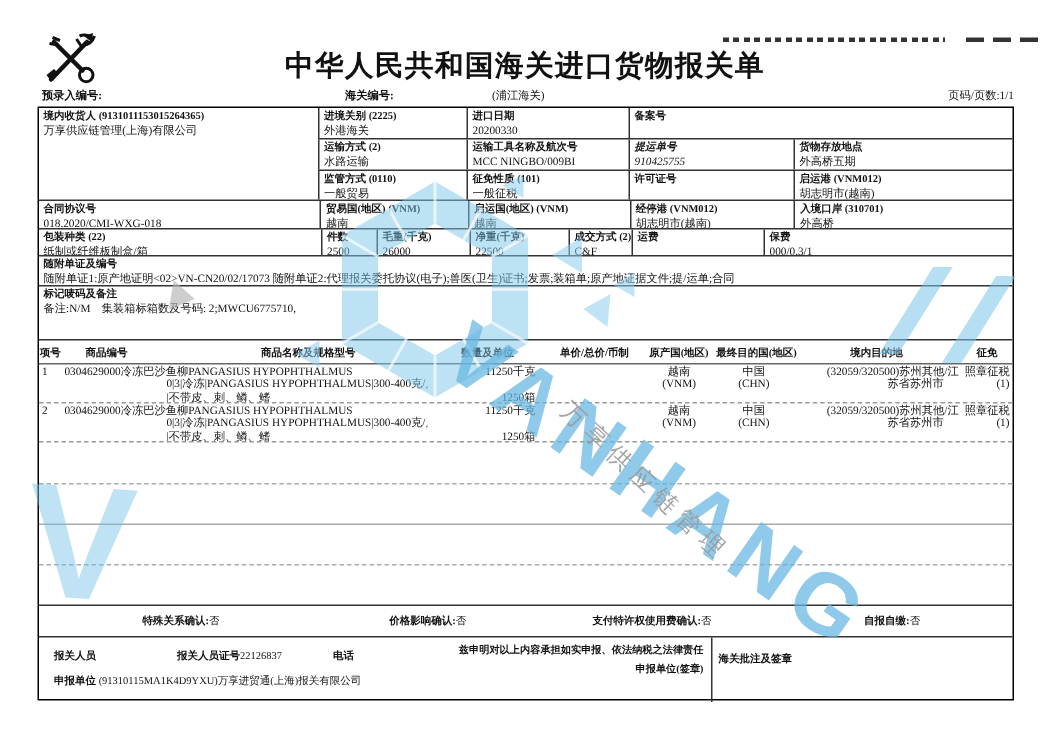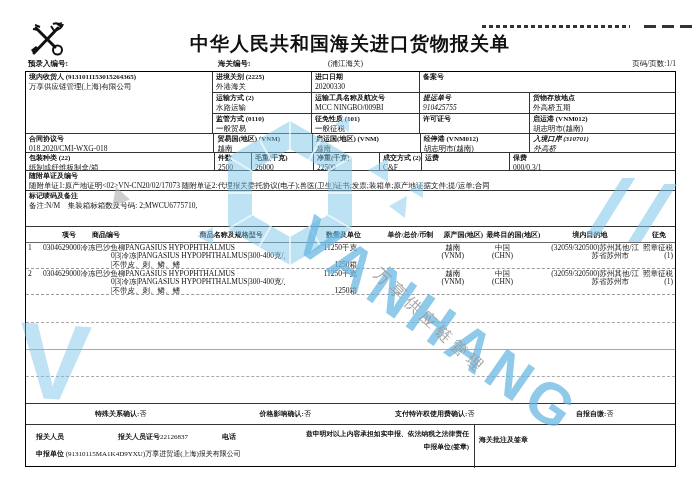--- a/index.html
+++ b/index.html
@@ -7,21 +7,21 @@
         font-family:"Liberation Serif","DejaVu Serif",serif;color:#111;padding-left:44px;}
   
   .emblem{position:absolute;left:27px;top:20px;}
   .dash1{position:absolute;left:482px;top:25px;width:148px;height:3px;
          background:repeating-linear-gradient(90deg,#333 0 4px,transparent 4px 7px);}
   .dash2{position:absolute;left:644px;top:25px;width:54px;height:3px;
          background:repeating-linear-gradient(90deg,#333 0 12px,transparent 12px 18px);}
   .title{position:absolute;left:0;top:31px;width:700px;text-align:center;
          font-size:19px;font-weight:bold;letter-spacing:1px;}
   .meta{position:absolute;top:59px;font-size:7.5px;font-weight:bold;}
-  .m1{left:28px;} .m2{left:218px;} .m3{left:328px;font-weight:normal;}
+  .m1{left:28px;} .m2{left:230px;} .m3{left:328px;font-weight:normal;}
   .m4{left:560px;width:116px;text-align:right;font-weight:normal;}
   
   .doc-table{position:absolute;left:25px;top:71px;width:651px;height:396px;
              border:1.5px solid #000;box-sizing:border-box;background:transparent;}
   .trow{display:flex;border-bottom:1px solid #333;box-sizing:border-box;}
   .cell{box-sizing:border-box;border-left:1px solid #333;padding:1px 3px 0 3px;overflow:hidden;}
   .nobl{border-left:none;}
   .lbl{font-size:7px;font-weight:bold;white-space:nowrap;line-height:9px;}
   .val{font-size:7.5px;white-space:nowrap;line-height:9.5px;}
   .abc{display:flex;border-bottom:1px solid #333;box-sizing:border-box;height:62px;}
@@ -167,21 +167,21 @@
           <div class="val">越南</div>
       </div>
       <div class="cell" style="width:108px;">
         <div class="lbl">启运国(地区) (VNM)</div>
           <div class="val">越南</div>
       </div>
       <div class="cell" style="width:110px;">
         <div class="lbl">经停港 (VNM012)</div>
           <div class="val">胡志明市(越南)</div>
       </div>
-      <div class="cell" style="width:146px;font-style:italic;">
+      <div class="cell" style="width:146px;">
         <div class="lbl">入境口岸 (310701)</div>
           <div class="val">外高桥</div>
       </div>
     </div>
 
     <div class="trow" style="height:18px;">
       <div class="cell nobl" style="width:188px;">
         <div class="lbl">包装种类 (22)</div>
           <div class="val">纸制或纤维板制盒/箱</div>
       </div>
@@ -219,21 +219,21 @@
     </div>
 
     <div class="trow" style="height:36px;">
       <div class="cell nobl" style="width:651px;">
         <div class="lbl">标记唛码及备注</div>
         <div class="val">备注:N/M　集装箱标箱数及号码: 2;MWCU6775710,</div>
       </div>
     </div>
 
     <div class="ghead">
-      <div class="gh" style="width:15px;margin-left:36px;">项号</div>
+      <div class="gh" style="width:15px;">项号</div>
       <div class="gh" style="width:85px;text-align:left;padding-left:16px;box-sizing:border-box;">商品编号</div>
       <div class="gh" style="width:160px;">商品名称及规格型号</div>
       <div class="gh" style="width:80px;">数量及单位</div>
       <div class="gh" style="width:63px;">单价/总价/币制</div>
       <div class="gh" style="width:50px;">原产国(地区)</div>
       <div class="gh" style="width:50px;">最终目的国(地区)</div>
       <div class="gh" style="width:114px;">境内目的地</div>
       <div class="gh" style="width:34px;">征免</div>
     </div>
 

